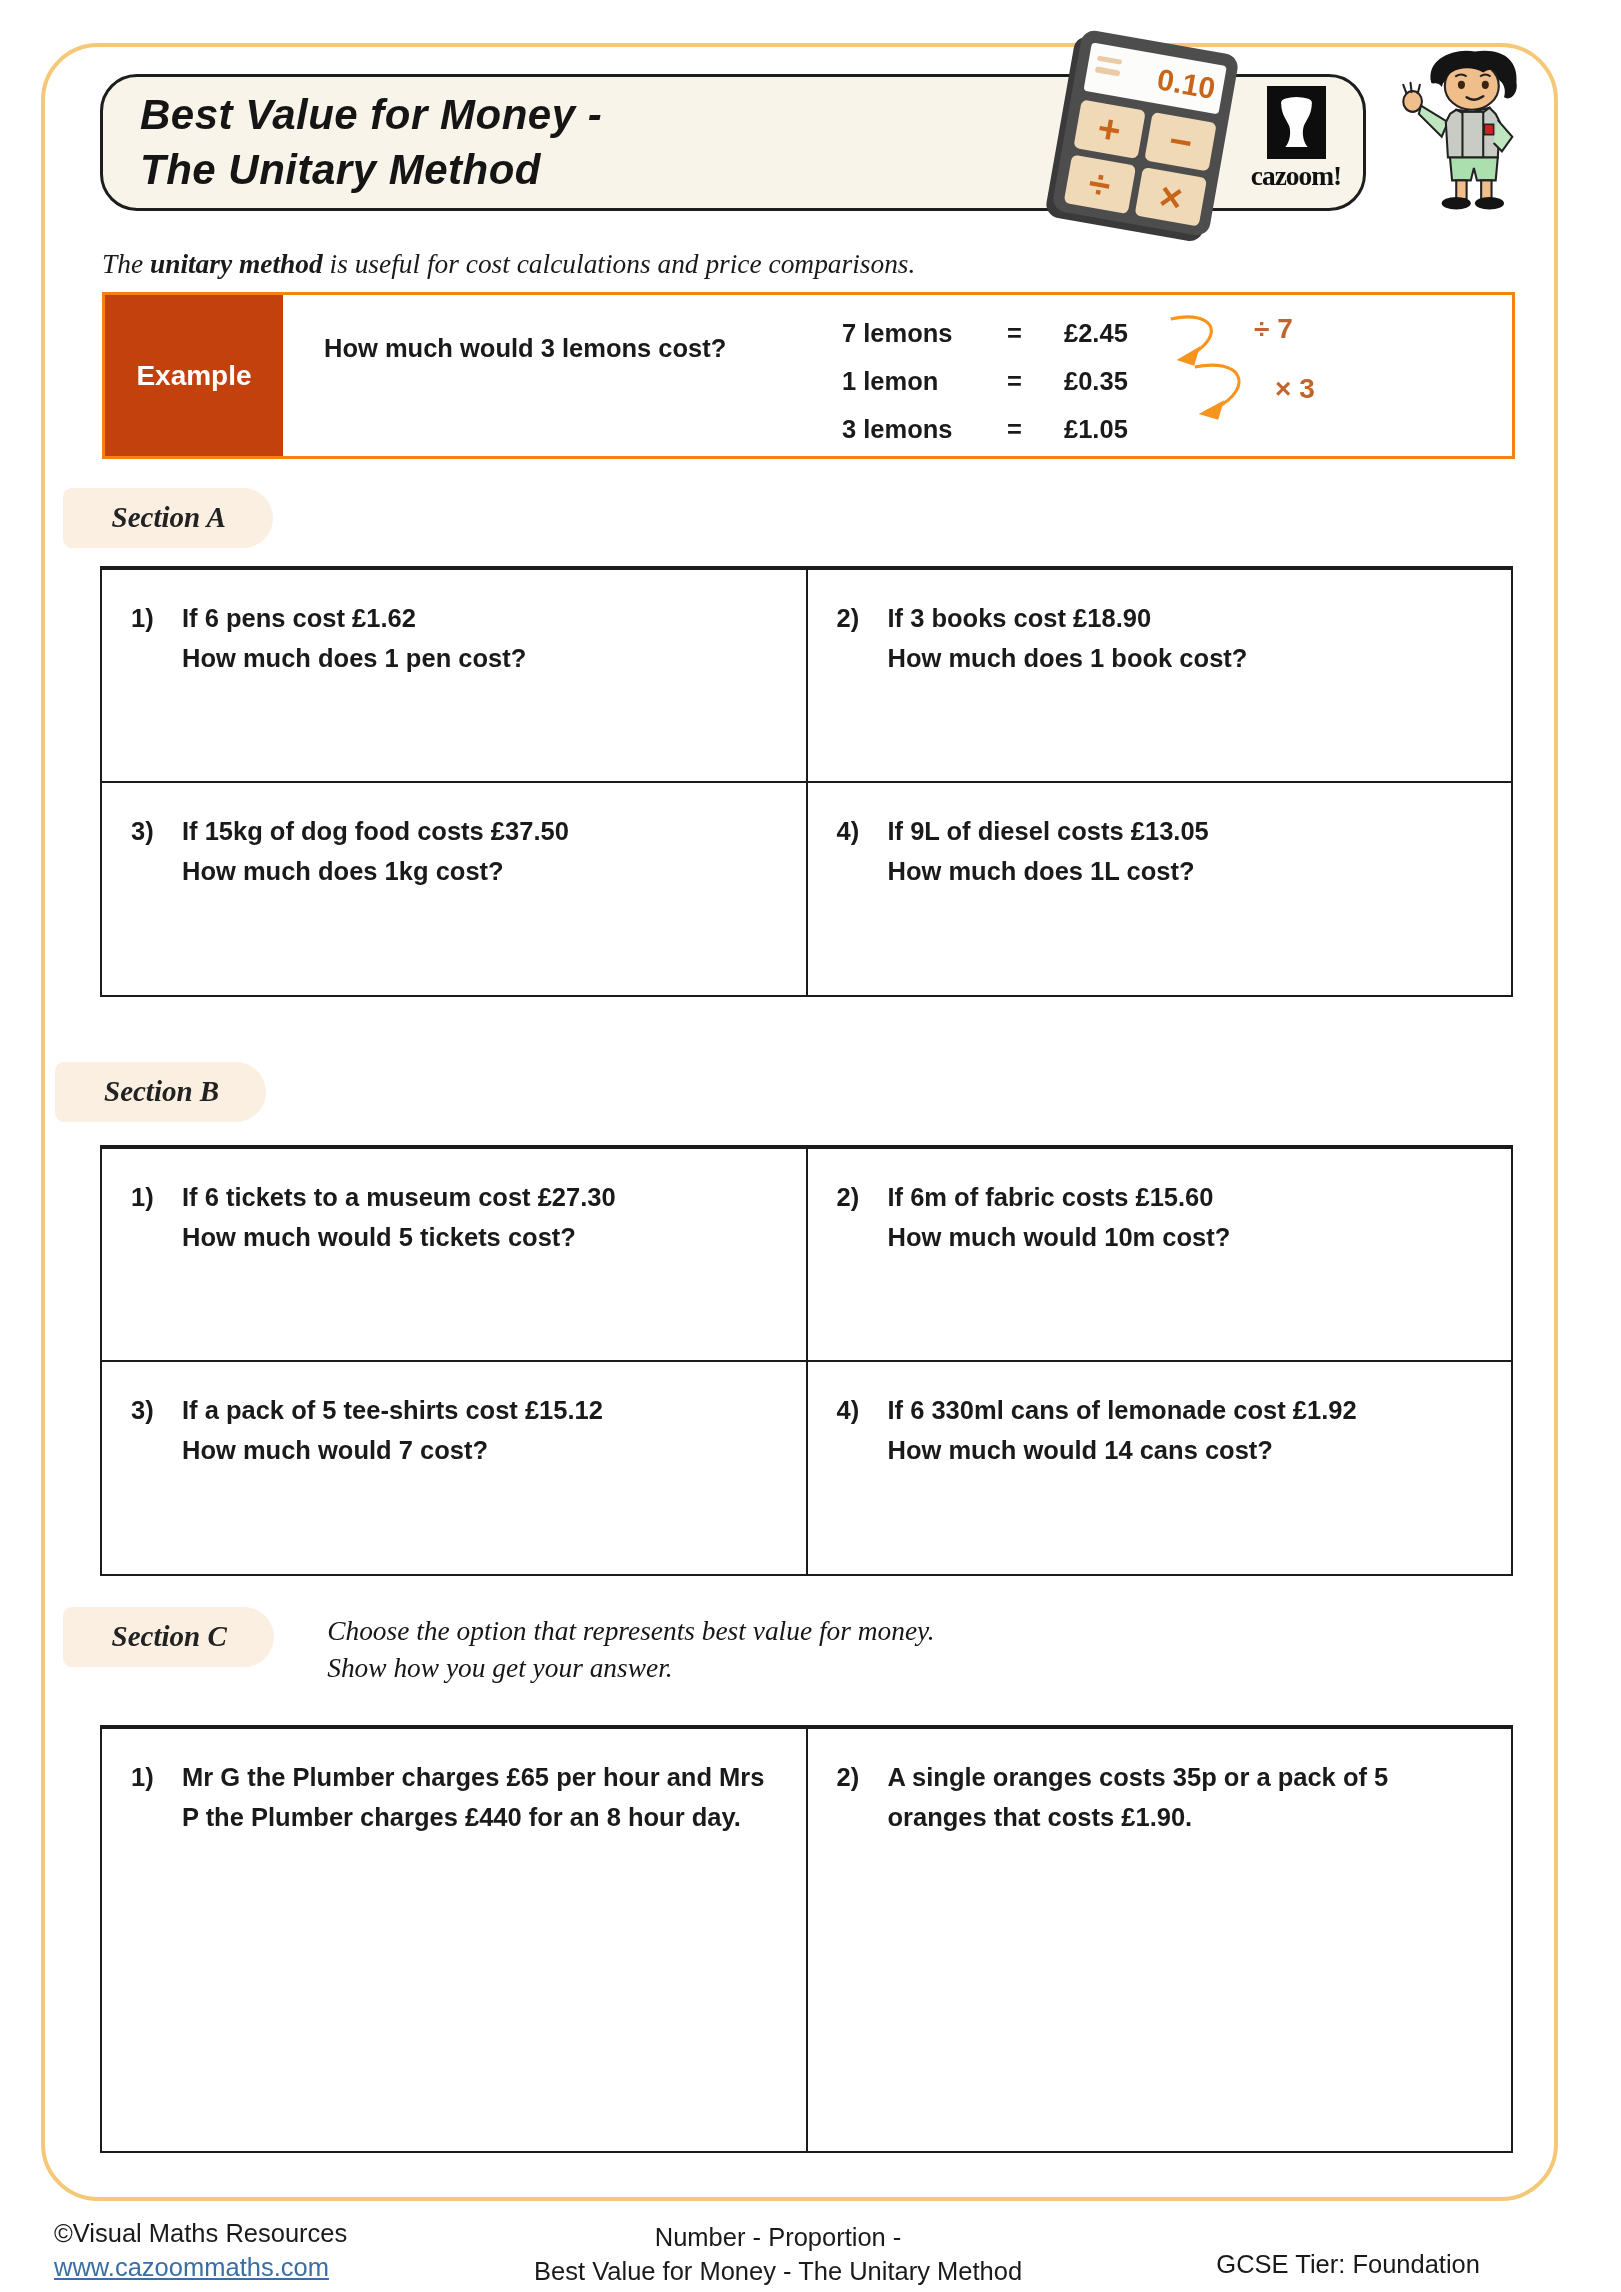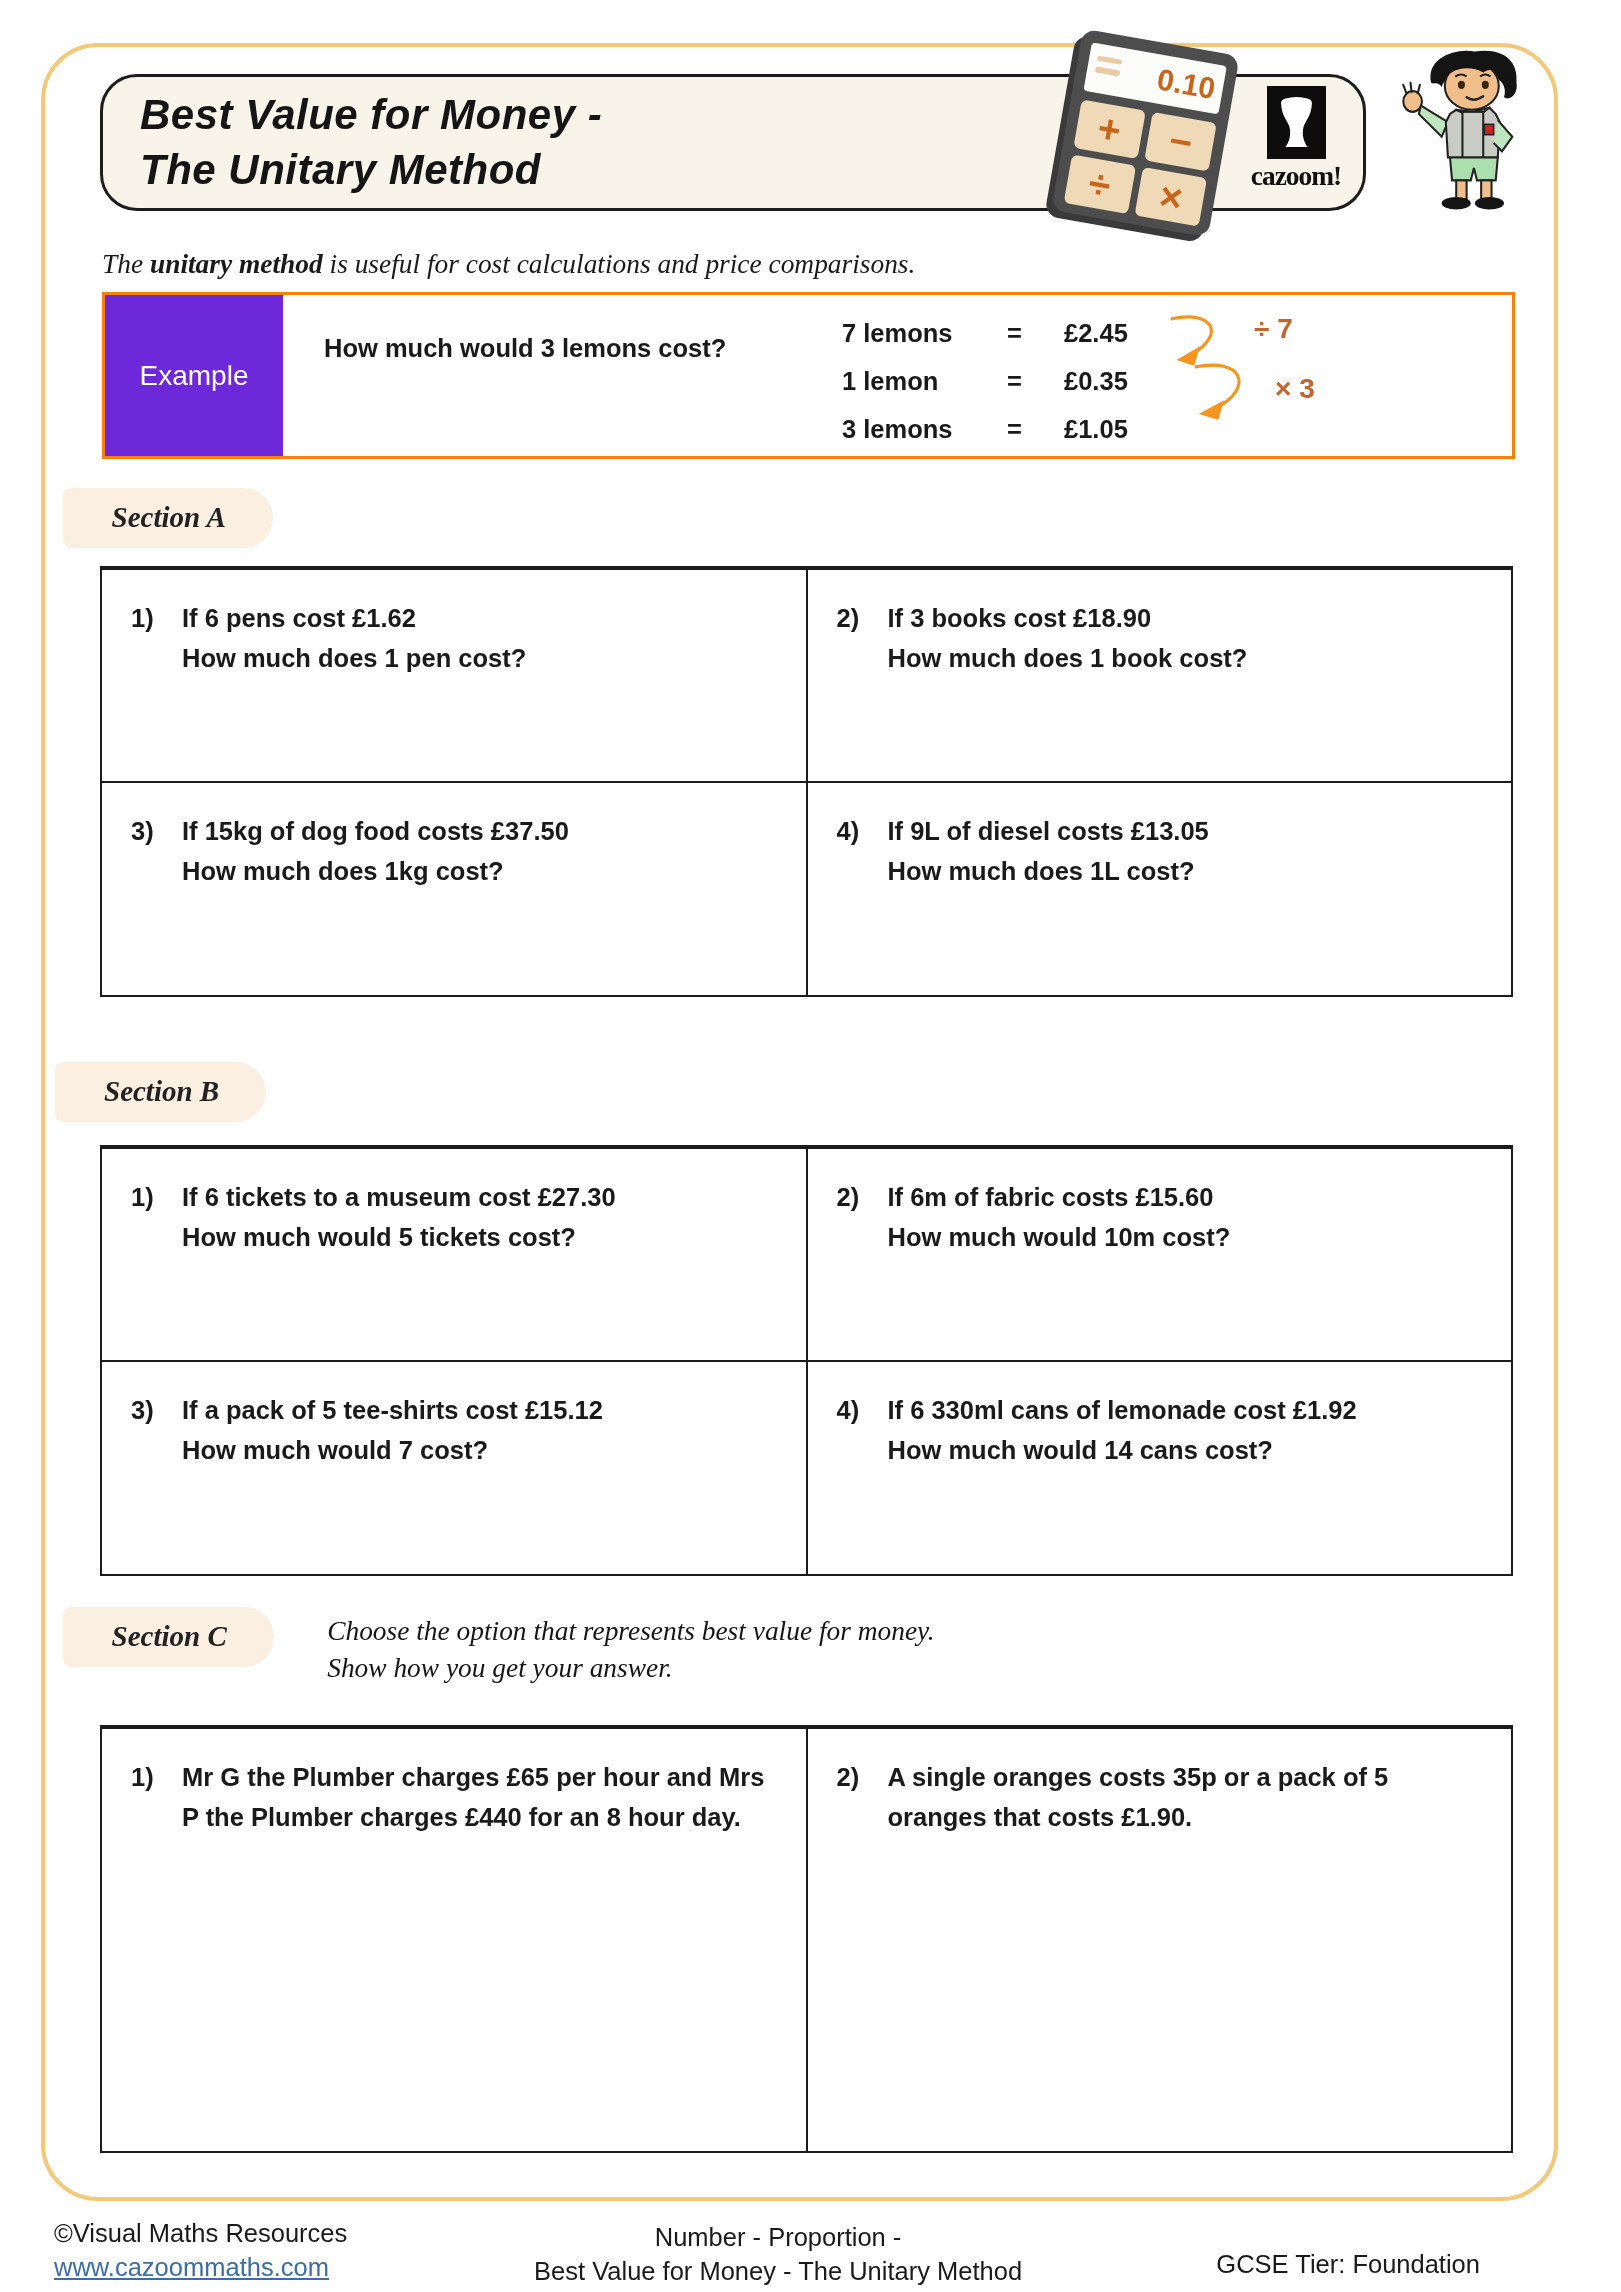--- a/index.html
+++ b/index.html
@@ -39,21 +39,21 @@
   .boy { position:absolute; left:1351px; top:0px; }
 
   
   .intro { position:absolute; left:57px; top:202px; font-family:"Liberation Serif", serif;
            font-style:italic; font-size:27.4px; color:#1a1a1a; }
   .intro b { font-weight:bold; }
 
   
   .example { position:absolute; left:57px; top:245px; width:1413px; height:167px;
              border:3.9px solid #F5820D; display:flex; background:#fff; }
-  .example-label { width:178px; background:#6d28d9; color:#ffffff; font-size:28px; font-weight:normal;
+  .example-label { width:178px; background:#c2410c; color:#ffffff; font-size:28px; font-weight:bold;
                    display:flex; align-items:center; justify-content:center; flex:none; }
   .example-q { padding:33px 0 0 41px; width:559px; font-size:25.5px; font-weight:bold; line-height:1.6; }
   .working { position:relative; flex:1; padding-top:14px; font-size:25.5px; font-weight:bold; }
   .wrow { display:flex; height:48px; align-items:center; }
   .wrow .w-item { width:165px; }
   .wrow .w-eq { width:57px; }
   .wrow .w-val { width:108px; }
   .arrow1 { position:absolute; left:321px; top:13.7px; }
   .arrow2 { position:absolute; left:343px; top:62px; }
   .op1 { position:absolute; left:412px; top:17.6px; font-size:28px; font-weight:bold; color:#C2642E; }

